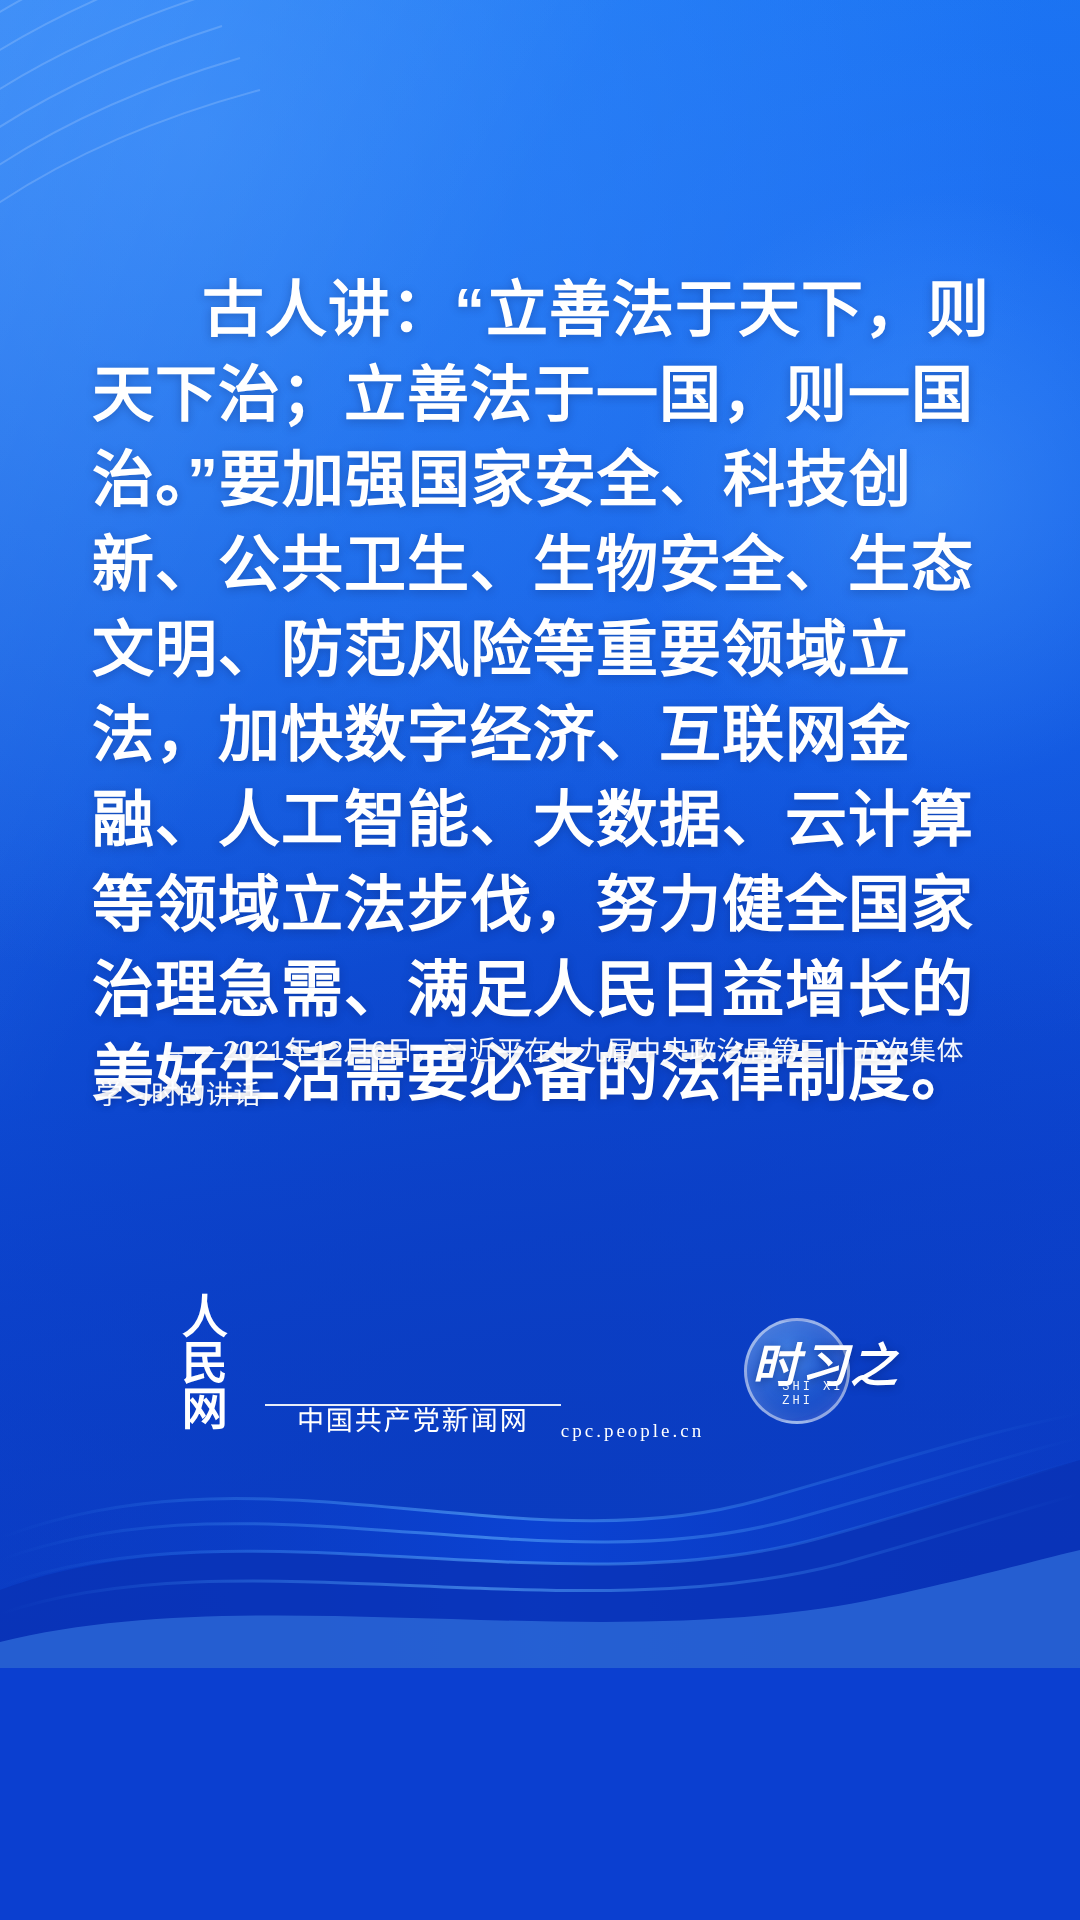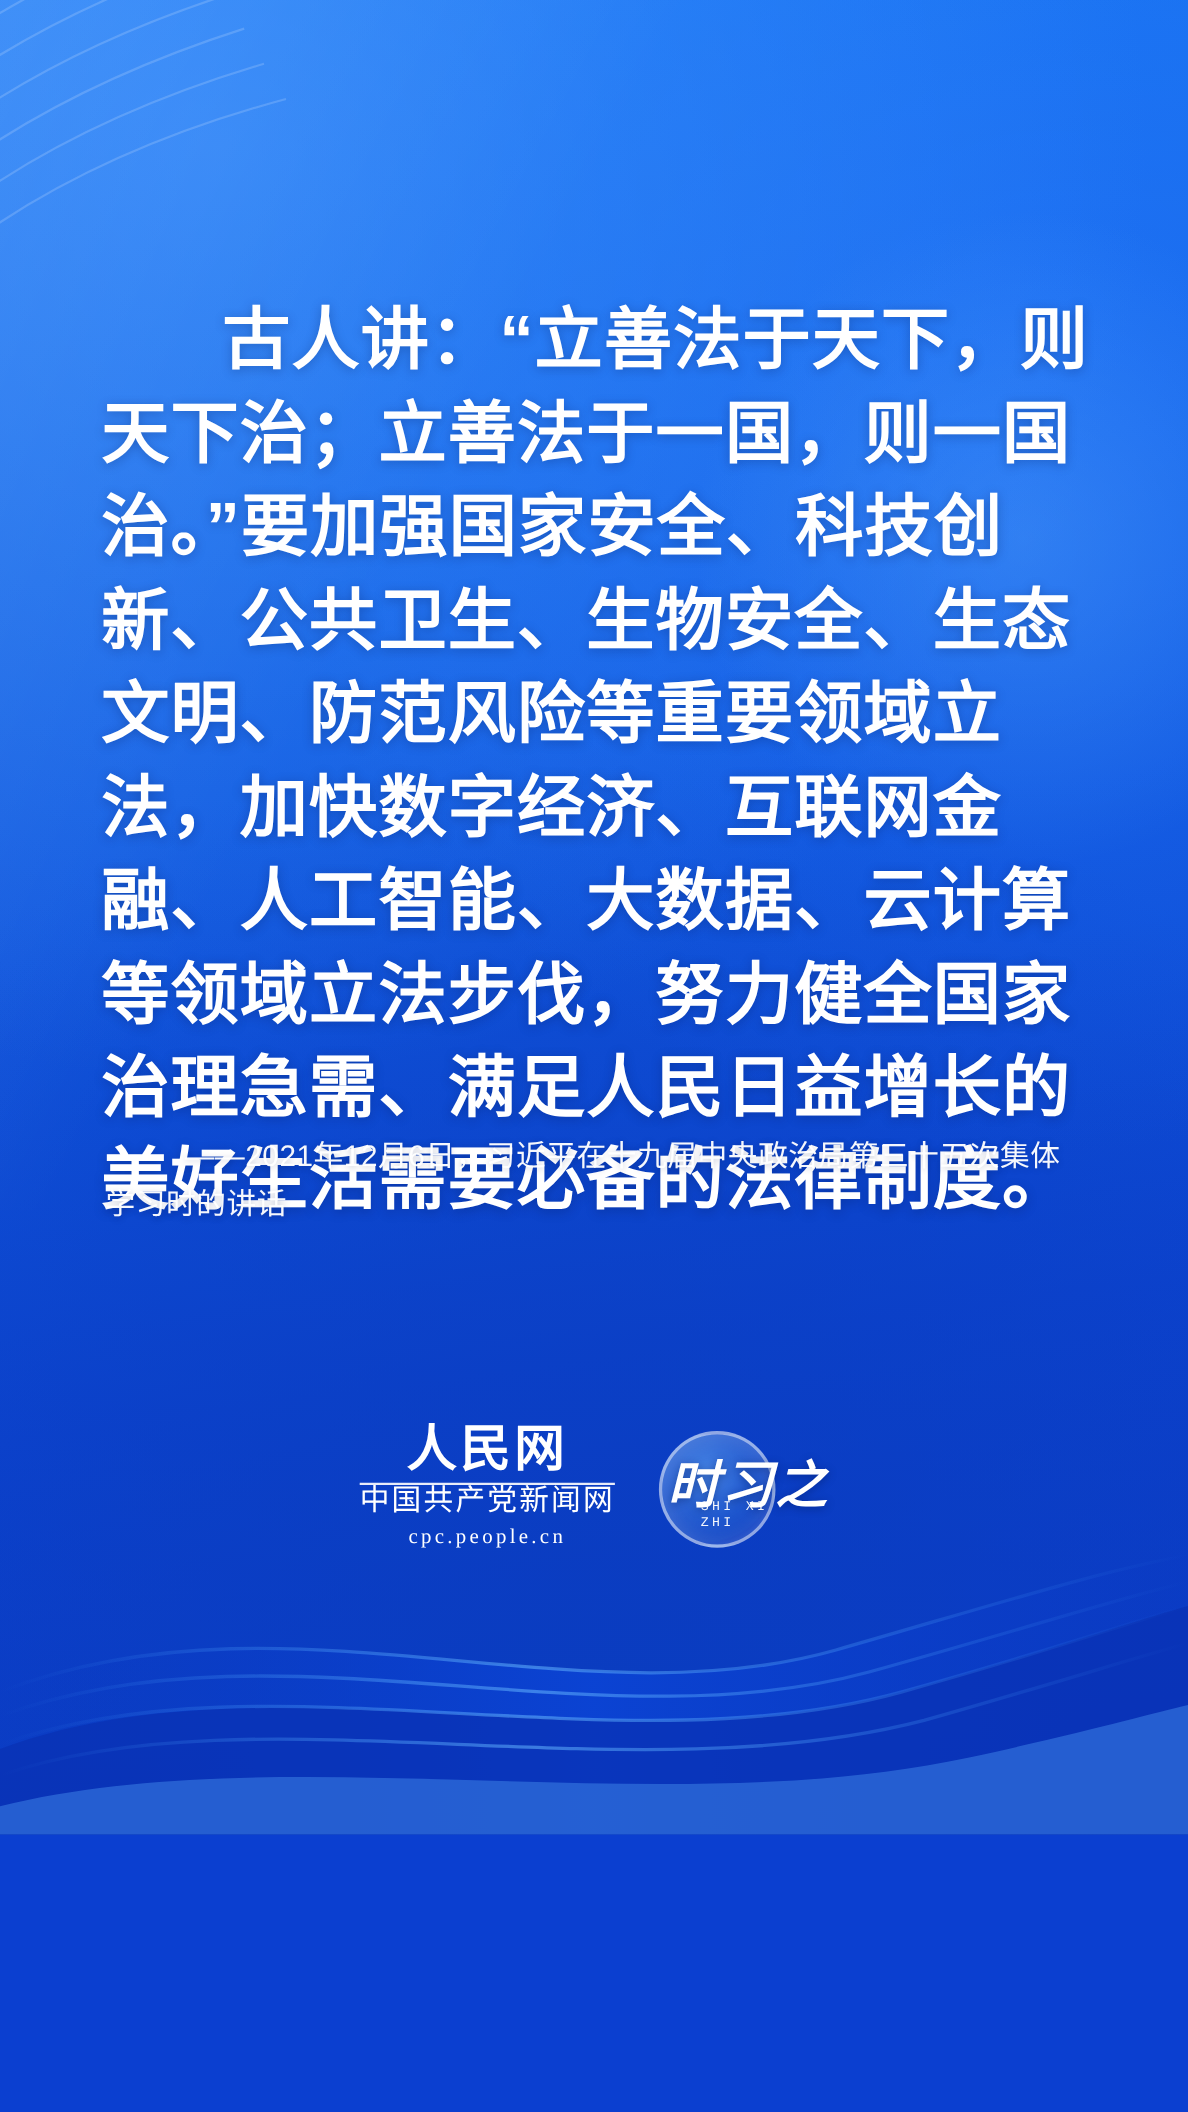--- a/index.html
+++ b/index.html
@@ -92,22 +92,22 @@
     left: 0;
     top: 1295px;
     width: 1080px;
     display: flex;
     align-items: center;
     justify-content: center;
     gap: 26px;
   }
   .people-logo {
     display: flex;
-    flex-direction: column;
-    align-items: center;
+    flex-direction: row;
+    align-items: flex-end;
     line-height: 1;
   }
   .people-logo .cn-name {
     font-size: 46px;
     font-weight: 700;
     color: #ffffff;
     letter-spacing: 3px;
     font-family: "Liberation Serif", "DejaVu Serif", serif;
     margin-bottom: 7px;
   }

